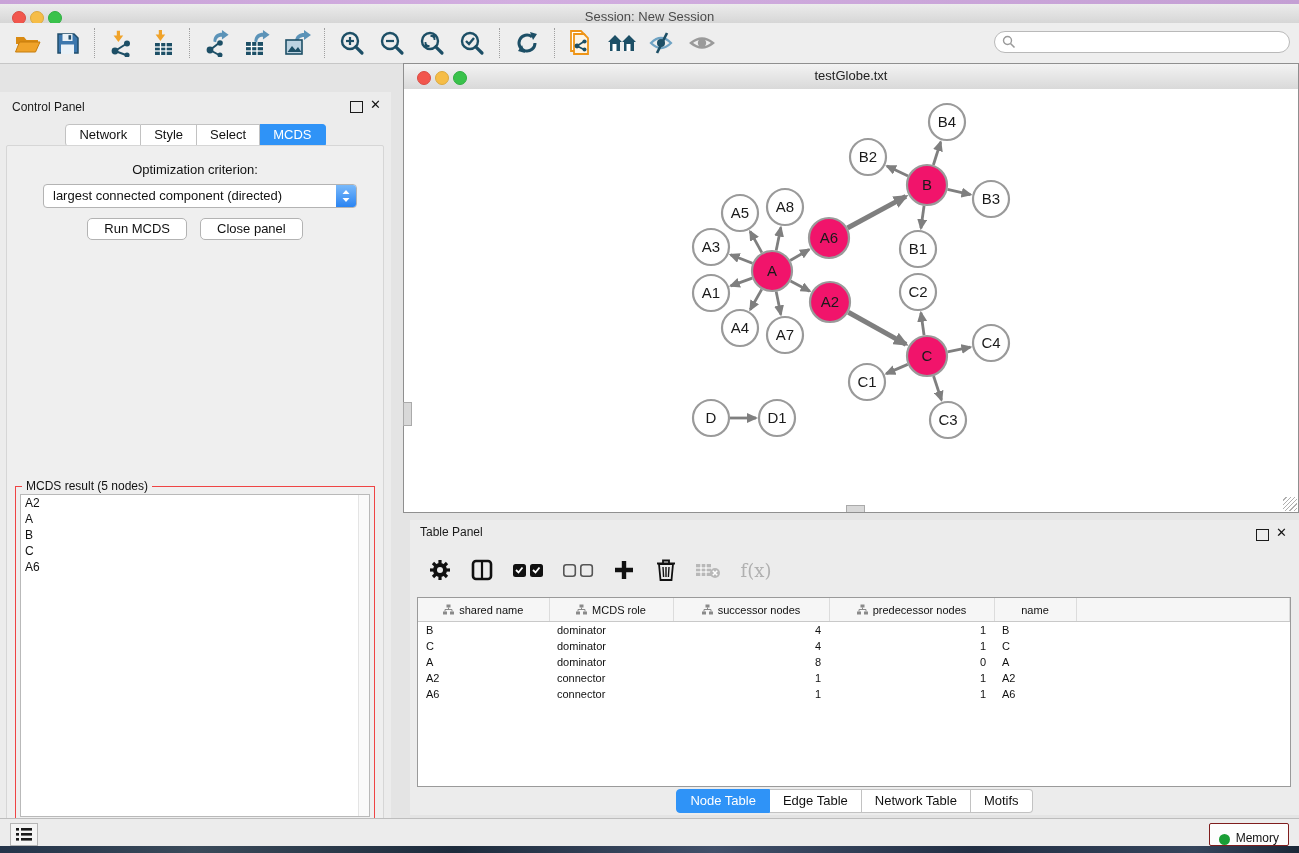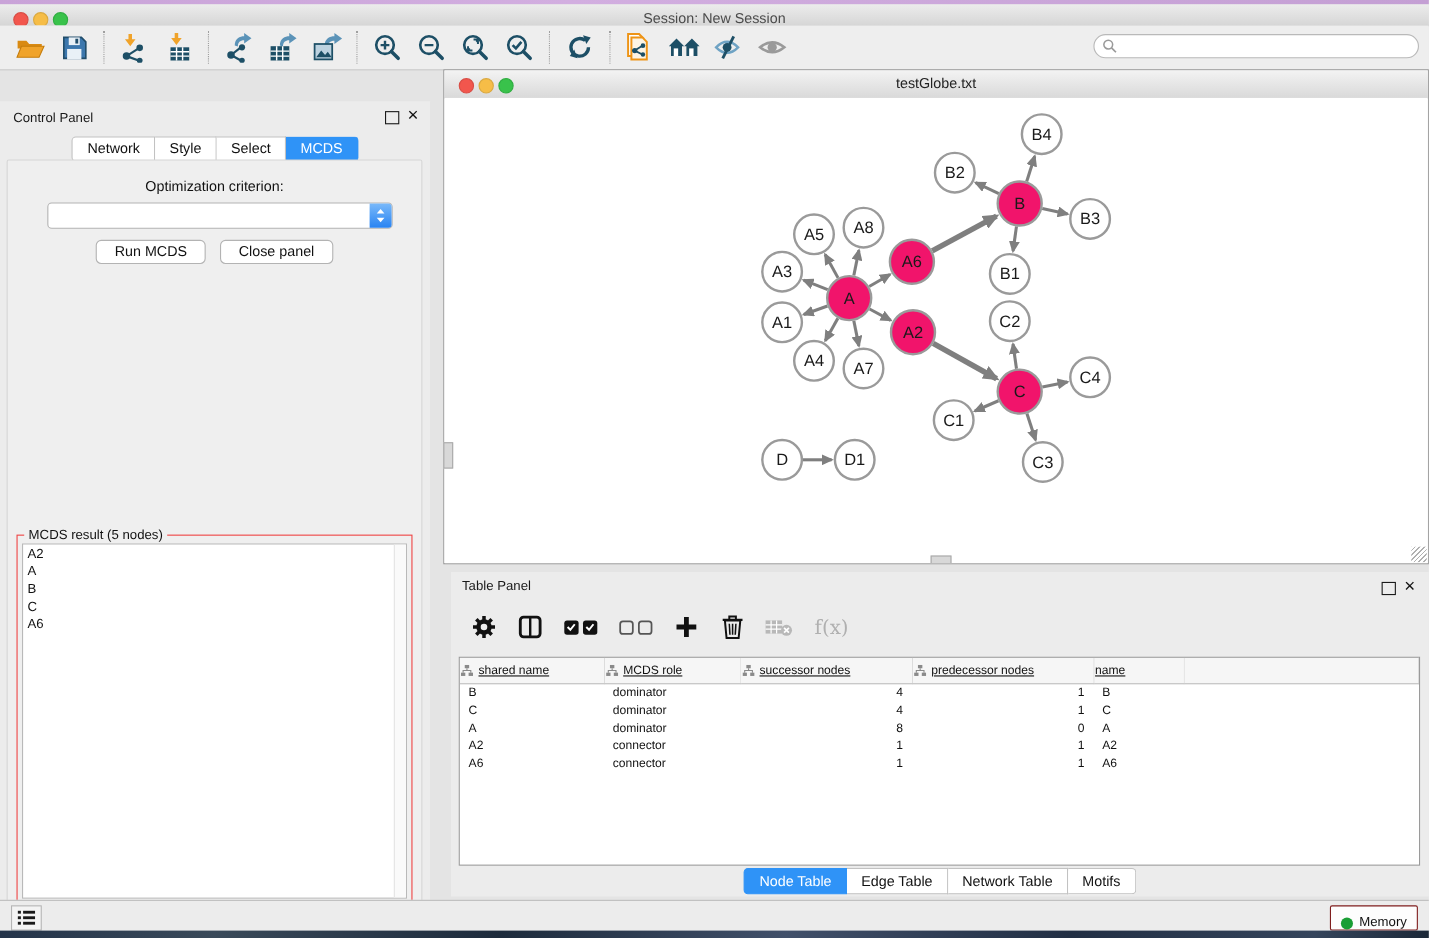--- a/index.html
+++ b/index.html
@@ -58,21 +58,21 @@
   
   .table-panel{position:absolute;left:410px;top:520px;width:889px;height:295px;background:#ececec;}
   .tp-head{position:absolute;left:10px;top:5px;font-size:12px;color:#1a1a1a;}
   .tp-float{right:30px;} .tp-close{right:12px;}
   .tp-toolbar{position:absolute;left:8px;top:28px;height:44px;display:flex;align-items:center;gap:14px;padding-left:8px;}
   .tp-tool{width:28px;height:30px;display:flex;align-items:center;justify-content:center;}
   .fx-label{font-family:"DejaVu Serif","Liberation Serif",serif;font-size:18px;color:#b0b0b0;}
   .tbl-wrap{position:absolute;left:7px;right:8px;top:77px;height:188px;background:#fff;border:1px solid #9a9a9a;overflow:hidden;}
   table.data{border-collapse:collapse;width:100%;table-layout:fixed;}
   table.data th{height:21px;background:#f6f6f6;border-bottom:1px solid #c9c9c9;border-right:1px solid #dcdcdc;font-size:11px;font-weight:normal;color:#111;text-align:center;position:relative;}
-  table.data th .th-inner{display:flex;align-items:center;gap:5px;text-decoration:underline;}
+  table.data th .th-inner{display:flex;align-items:center;justify-content:center;gap:5px;}
   table.data td{height:16px;font-size:11px;color:#111;padding:0 8px;white-space:nowrap;overflow:hidden;}
   td.num{text-align:right;padding-right:16px;}
   .tp-tabs{position:absolute;left:0;right:0;top:269px;display:flex;justify-content:center;}
   .tp-tabs .seg{height:22px;line-height:21px;}
   
   .statusbar{position:absolute;left:0;top:818px;width:100%;height:28px;background:#ececec;border-top:1px solid #bdbdbd;}
   .list-btn{position:absolute;left:10px;top:4px;width:26px;height:21px;background:#f4f4f4;border:1px solid #b5b5b5;display:flex;align-items:center;justify-content:center;}
   .memory-btn{position:absolute;right:10px;top:4px;height:21px;background:#fdfdfd;border:1px solid #7f1d1d;border-radius:2px;display:flex;align-items:flex-end;gap:6px;padding:0 9px;font-size:12px;color:#111;}
   .mem-dot{width:11px;height:11px;border-radius:50%;background:#1a9e35;}
   .desktop-bottom{position:absolute;left:0;top:846px;width:100%;height:7px;background:linear-gradient(90deg,#24344a,#3a4a5a 15%,#1d2b3c 35%,#41506a 55%,#222f44 75%,#35455c 92%,#1b2838);}
@@ -271,20 +271,21 @@
     <div class="panel-close cp-close">✕</div>
     <div class="cp-tabs seg-tabs" id="cp-tabs">
         <div class="seg">Network</div>
         <div class="seg">Style</div>
         <div class="seg">Select</div>
         <div class="seg active">MCDS</div>
       </div>
     <div class="cp-body">
       <div class="opt-label">Optimization criterion:</div>
       <div class="combo">
+        <span class="combo-text">largest connected component (directed)</span>
         <span class="combo-cap">
           <svg width="10" height="14" viewBox="0 0 10 14">
               <path d="M5 1 L8.5 5 H1.5 z" fill="#fff"></path>
               <path d="M5 13 L1.5 9 H8.5 z" fill="#fff"></path>
             </svg>
         </span>
       </div>
       <div class="cp-buttons">
         <button class="push-btn">Run MCDS</button>
         <button class="push-btn">Close panel</button>

